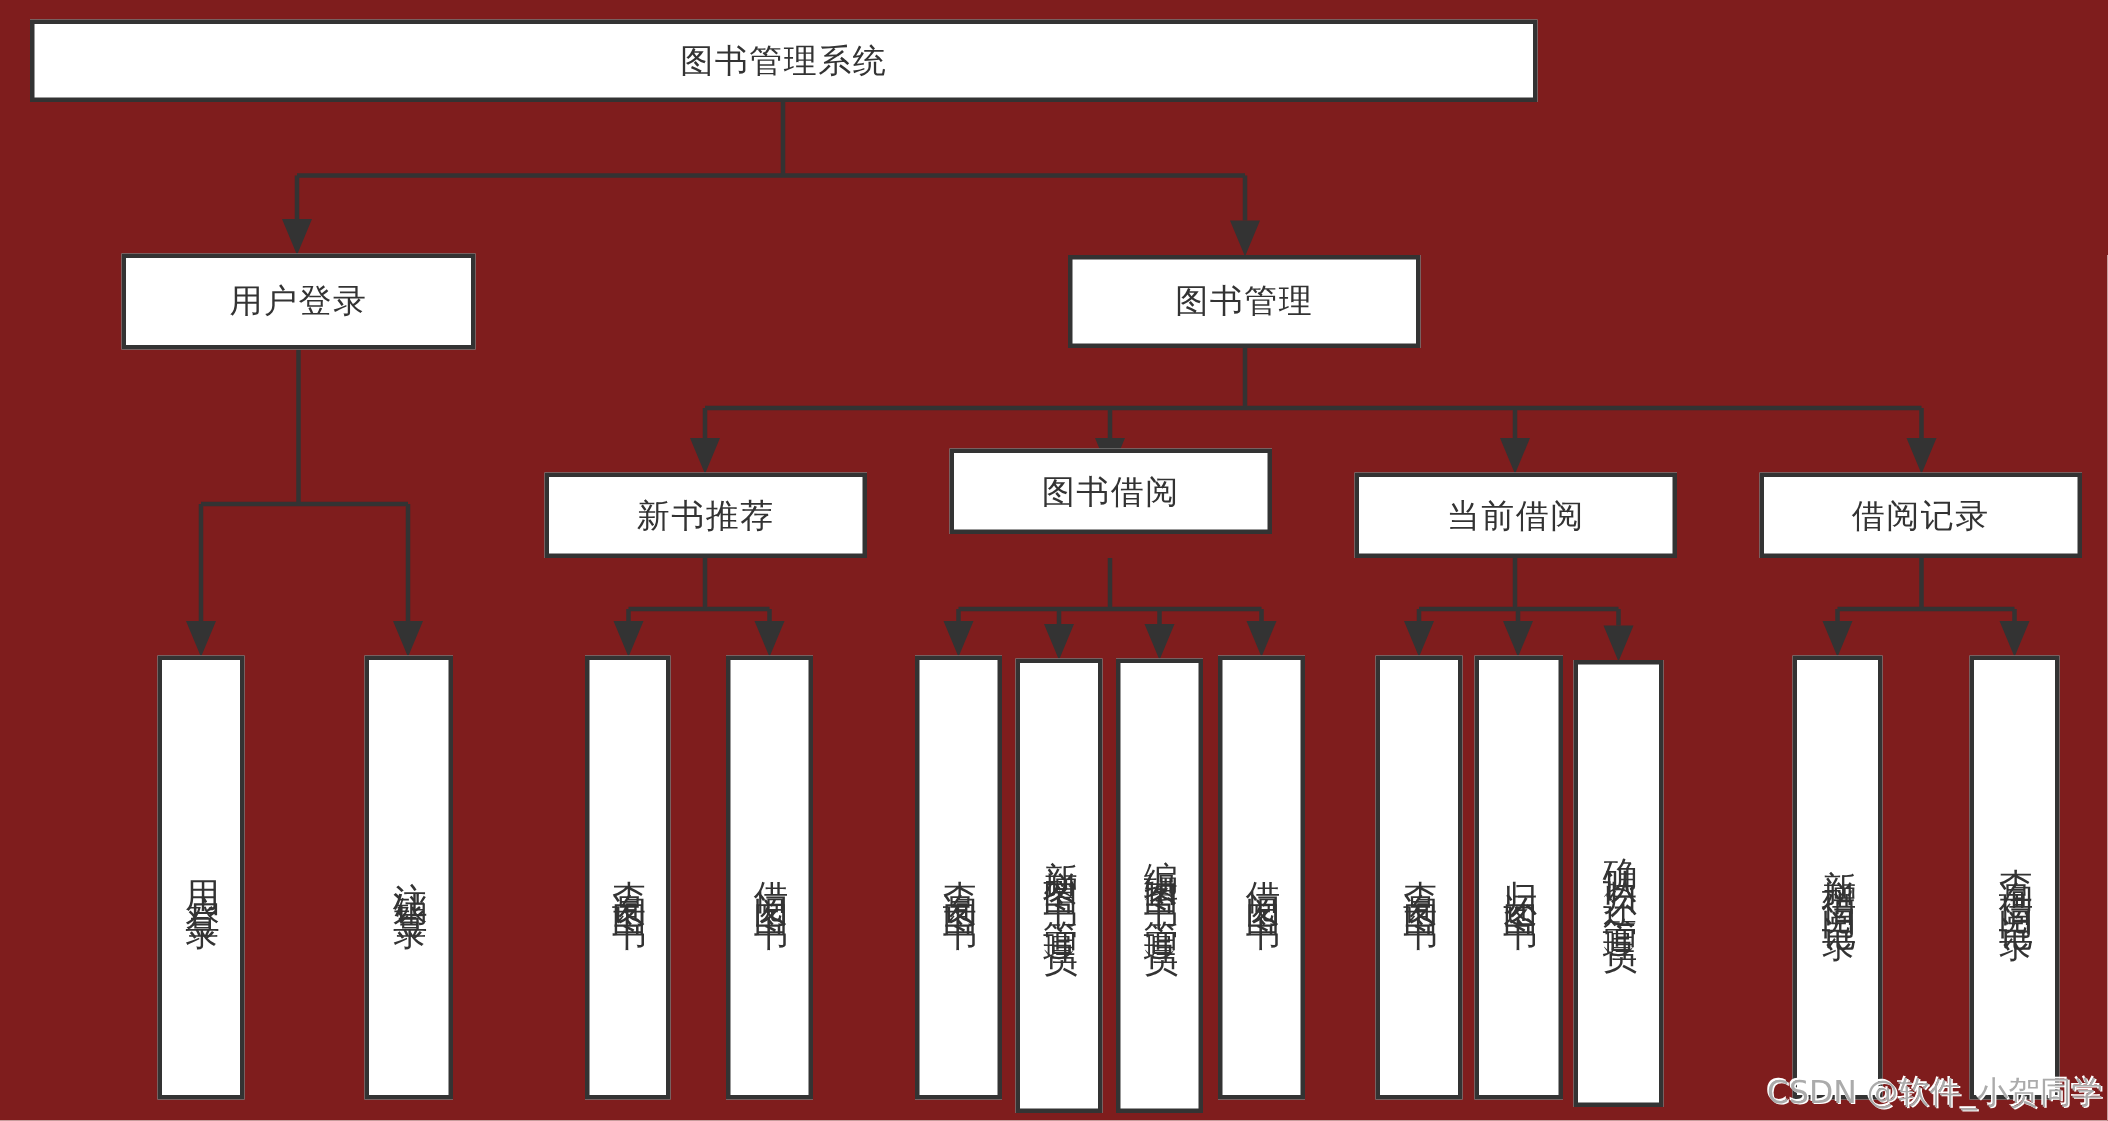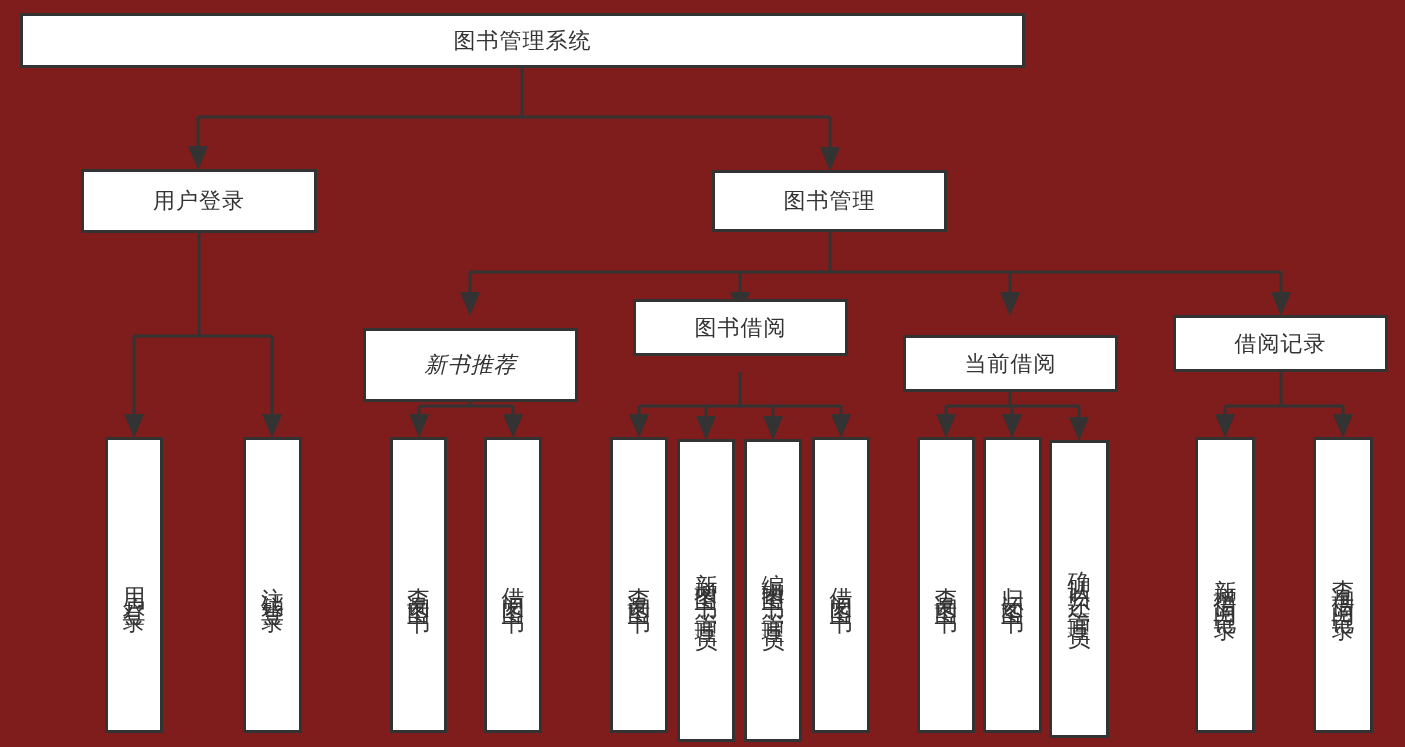--- a/index.html
+++ b/index.html
@@ -117,27 +117,27 @@
     <span class="h-label">图书管理系统</span>
   </div>
 
   <div class="box" style="left:81px; top:169px; width:236px; height:64px;">
     <span class="h-label">用户登录</span>
   </div>
   <div class="box" style="left:712px; top:170px; width:235px; height:62px;">
     <span class="h-label">图书管理</span>
   </div>
 
-  <div class="box" style="left:363px; top:328px; width:215px; height:74px;font-style:italic;">
+  <div class="box" style="left:363px; top:315px; width:215px; height:57px;">
     <span class="h-label">新书推荐</span>
   </div>
   <div class="box" style="left:633px; top:299px; width:215px; height:57px;">
     <span class="h-label">图书借阅</span>
   </div>
-  <div class="box" style="left:903px; top:315px; width:215px; height:57px;margin-top:20px;">
+  <div class="box" style="left:903px; top:315px; width:215px; height:57px;">
     <span class="h-label">当前借阅</span>
   </div>
   <div class="box" style="left:1173px; top:315px; width:215px; height:57px;">
     <span class="h-label">借阅记录</span>
   </div>
 
   <div class="box" style="left:105px; top:437px; width:58px; height:296px;">
     <span class="leaf-label">用户登录</span>
   </div>
   <div class="box" style="left:243px; top:437px; width:59px; height:296px;">
@@ -174,14 +174,15 @@
     <span class="leaf-label">确认归还（管理员）</span>
   </div>
 
   <div class="box" style="left:1195px; top:437px; width:60px; height:296px;">
     <span class="leaf-label">新增借阅记录</span>
   </div>
   <div class="box" style="left:1313px; top:437px; width:60px; height:296px;">
     <span class="leaf-label">查询借阅记录</span>
   </div>
 
+  <div class="watermark">CSDN @软件_小贺同学</div>
 
 </div>
 
 </body></html>

